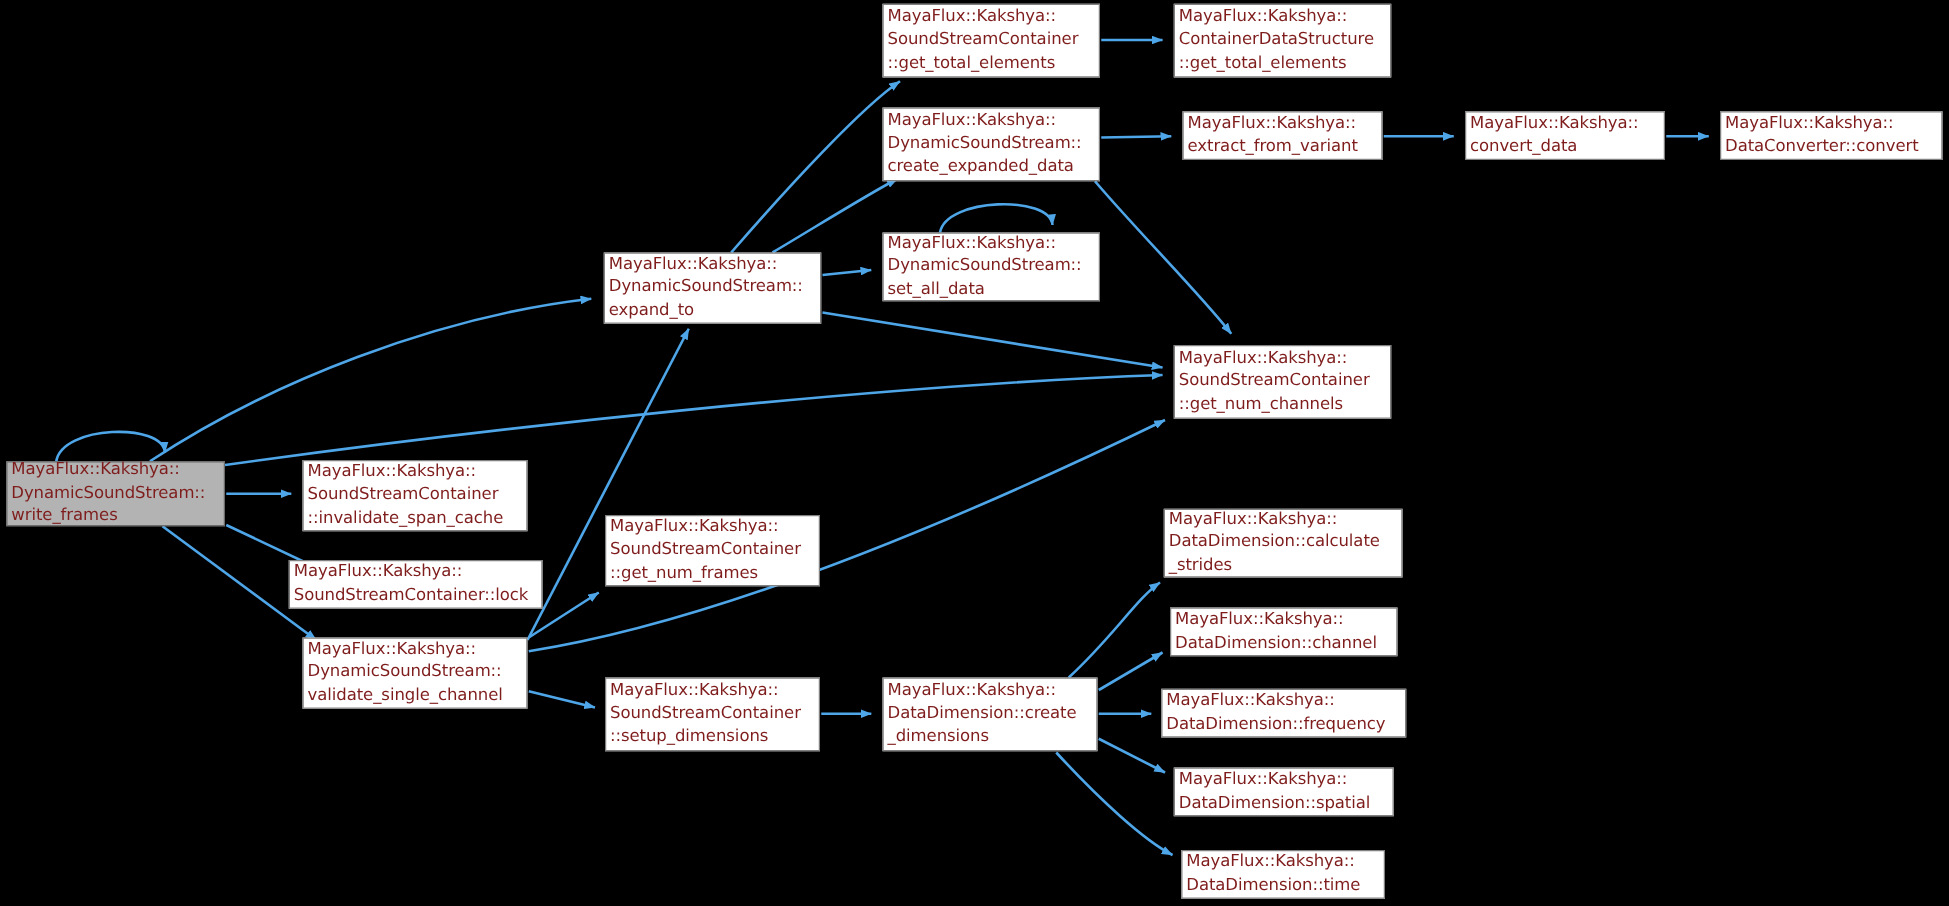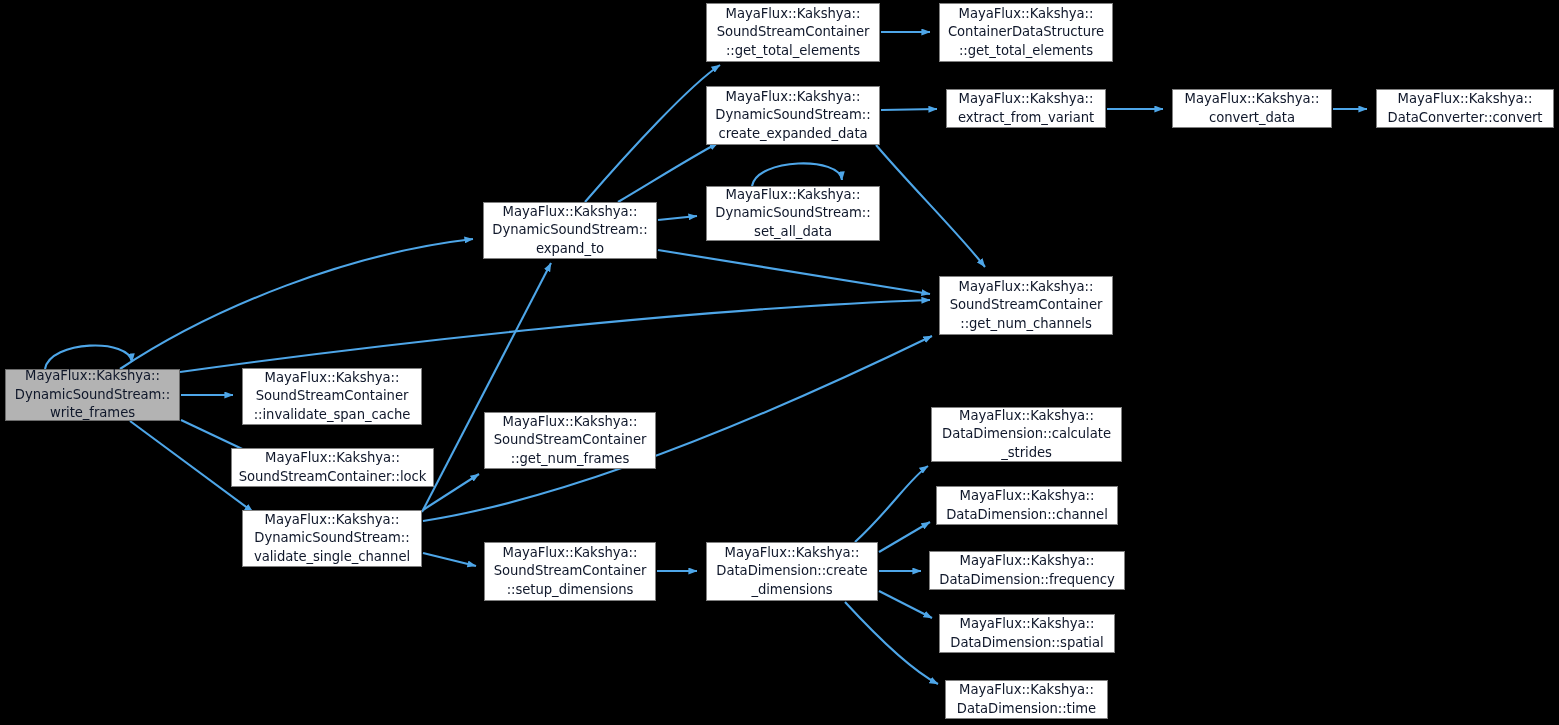--- a/index.html
+++ b/index.html
@@ -24,22 +24,21 @@
     pointer-events: none;
   }
   .node {
     position: absolute;
     box-sizing: border-box;
     background: #ffffff;
     border: 1px solid #808080;
     display: flex;
     align-items: center;
     justify-content: center;
-    text-align: center;
-    color: #0f172a;
+    color: #7f1d1d;
     font-size: 13.2px;
     line-height: 1.39;
     letter-spacing: -0.05px;
     white-space: pre-line;
     z-index: 2;
   }
   .node.current {
     background: #b3b3b3;
     border: 1px solid #6b6b6b;
   }

